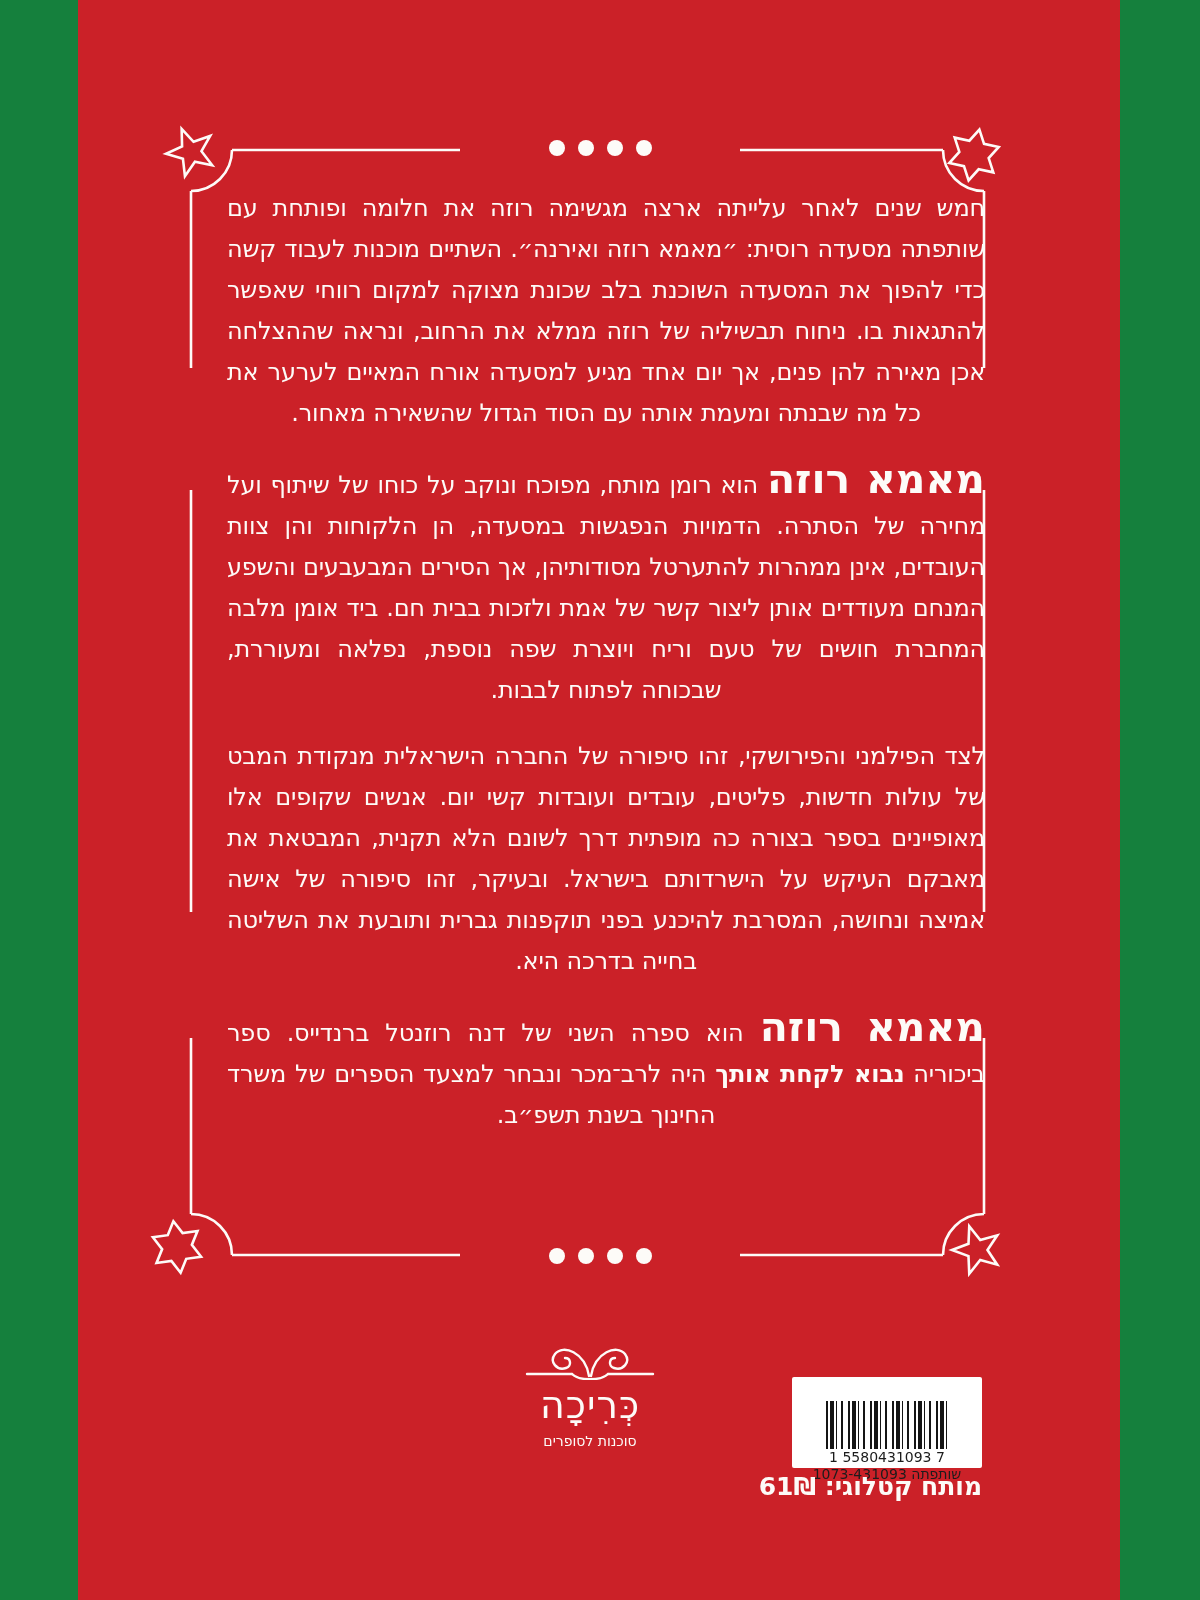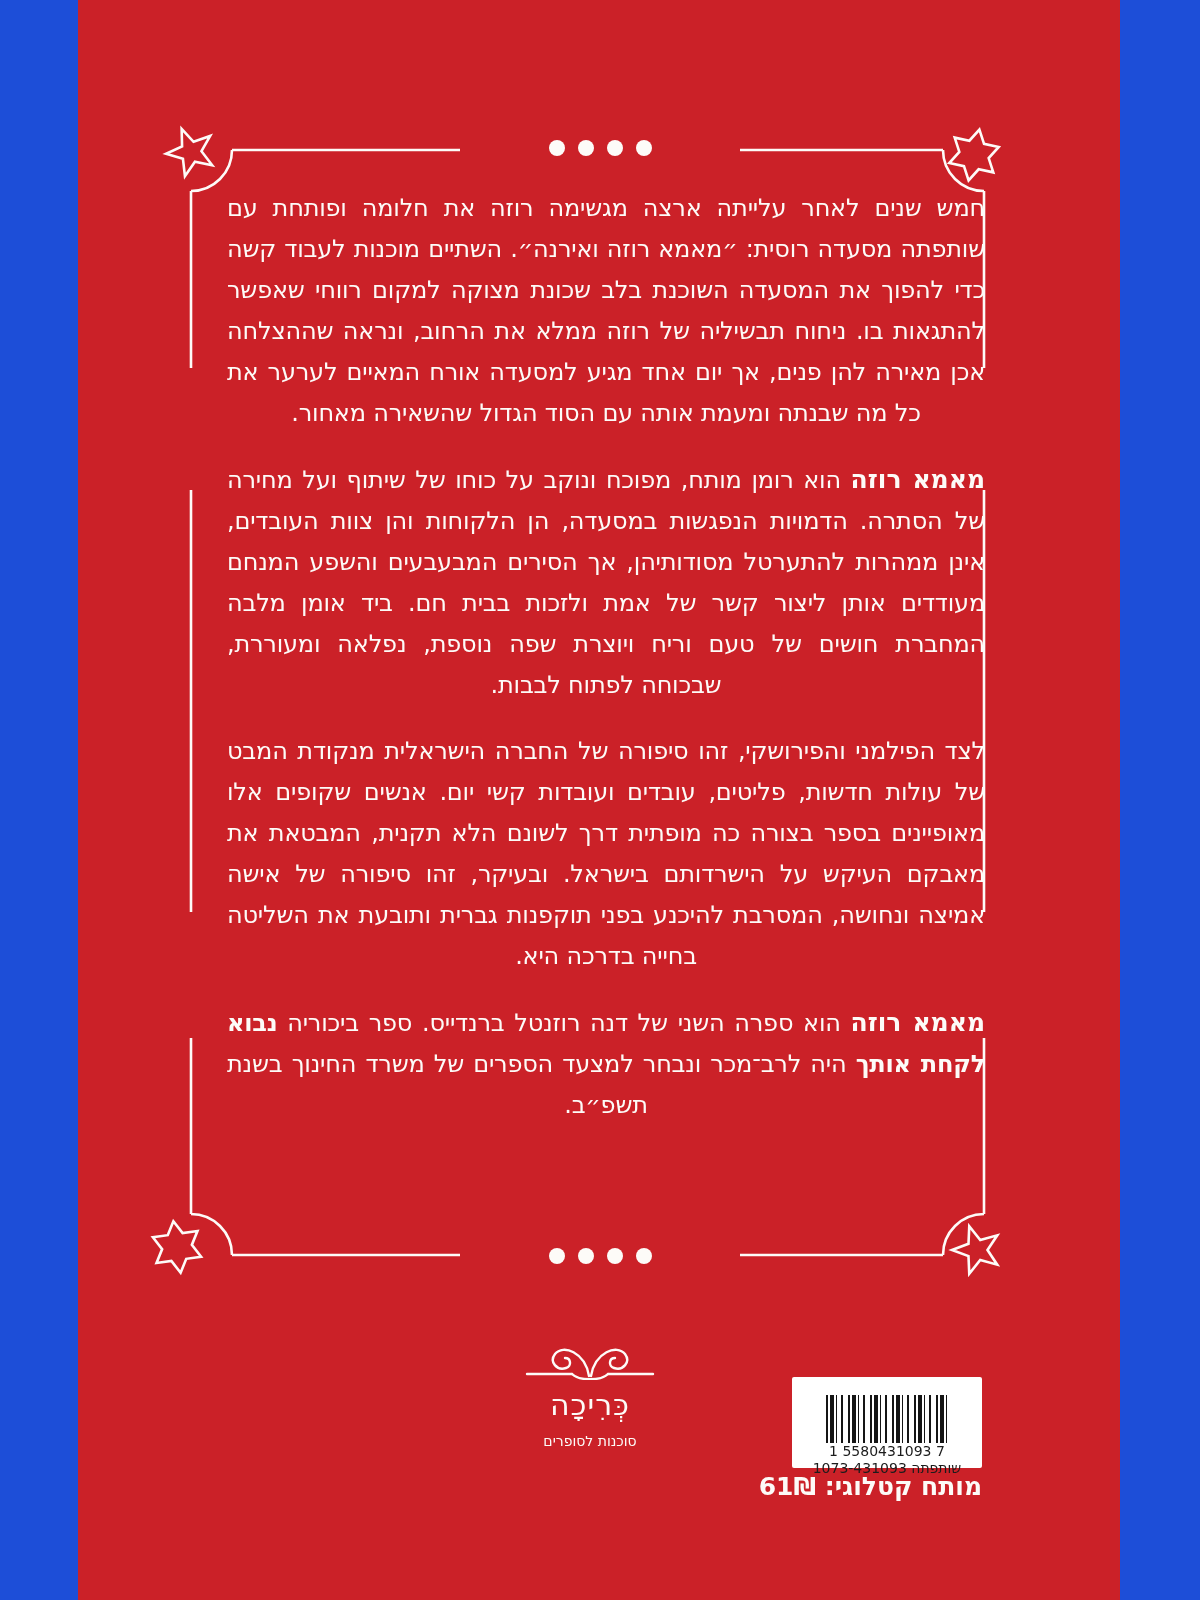--- a/index.html
+++ b/index.html
@@ -1,42 +1,42 @@
 <!DOCTYPE html>
 <html lang="he"><head>
 <meta charset="utf-8">
 <style>
   html,body{margin:0;padding:0;background:#ffffff;}
   .page{
     position:relative;width:1200px;height:1600px;margin:0 auto;overflow:hidden;
-    background:#1d4ed8;font-family:"DejaVu Sans",sans-serif;
+    background:#15803d;font-family:"DejaVu Sans",sans-serif;
   }
   .cover{
     position:absolute;left:78px;top:0;width:1042px;height:1600px;
     background:#cb2128;
   }
   .frame-svg{position:absolute;left:0;top:0;pointer-events:none;}
   .blurb{
     position:absolute;left:227px;top:188px;width:758px;
     direction:rtl;color:#fdfbf8;
     font-size:24px;line-height:41px;letter-spacing:-0.2px;
     text-align:justify;text-align-last:center;
   }
   .blurb p{margin:0 0 25px 0;}
-  .lead{font-weight:bold;font-size:25px;letter-spacing:0;}
+  .lead{font-weight:bold;font-size:41px;letter-spacing:0;}
   .b{font-weight:bold;}
   .logo{
     position:absolute;left:518px;top:1334px;width:144px;
     text-align:center;color:#fdfbf8;direction:rtl;
   }
-  .logo-name{font-size:30px;line-height:40px;margin-top:1px;letter-spacing:1px;}
+  .logo-name{font-size:38px;line-height:40px;margin-top:1px;letter-spacing:1px;}
   .logo-tagline{font-size:14px;line-height:22px;margin-top:5px;}
   .barcode-box{
     position:absolute;left:792px;top:1377px;width:190px;height:91px;
-    background:#ffffff;border-radius:2px;box-sizing:border-box;padding-top:18px;
+    background:#ffffff;border-radius:2px;box-sizing:border-box;padding-top:24px;
   }
   .bars{
     width:122px;height:48px;margin:0 auto;
     background:repeating-linear-gradient(90deg,
       #151515 0 2px,#ffffff 2px 4px,
       #151515 4px 8px,#ffffff 8px 10px,
       #151515 10px 11px,#ffffff 11px 15px,
       #151515 15px 17px,#ffffff 17px 22px);
   }
   .bc-line{direction:rtl;text-align:center;color:#1c1c1c;font-size:14px;line-height:17px;}

